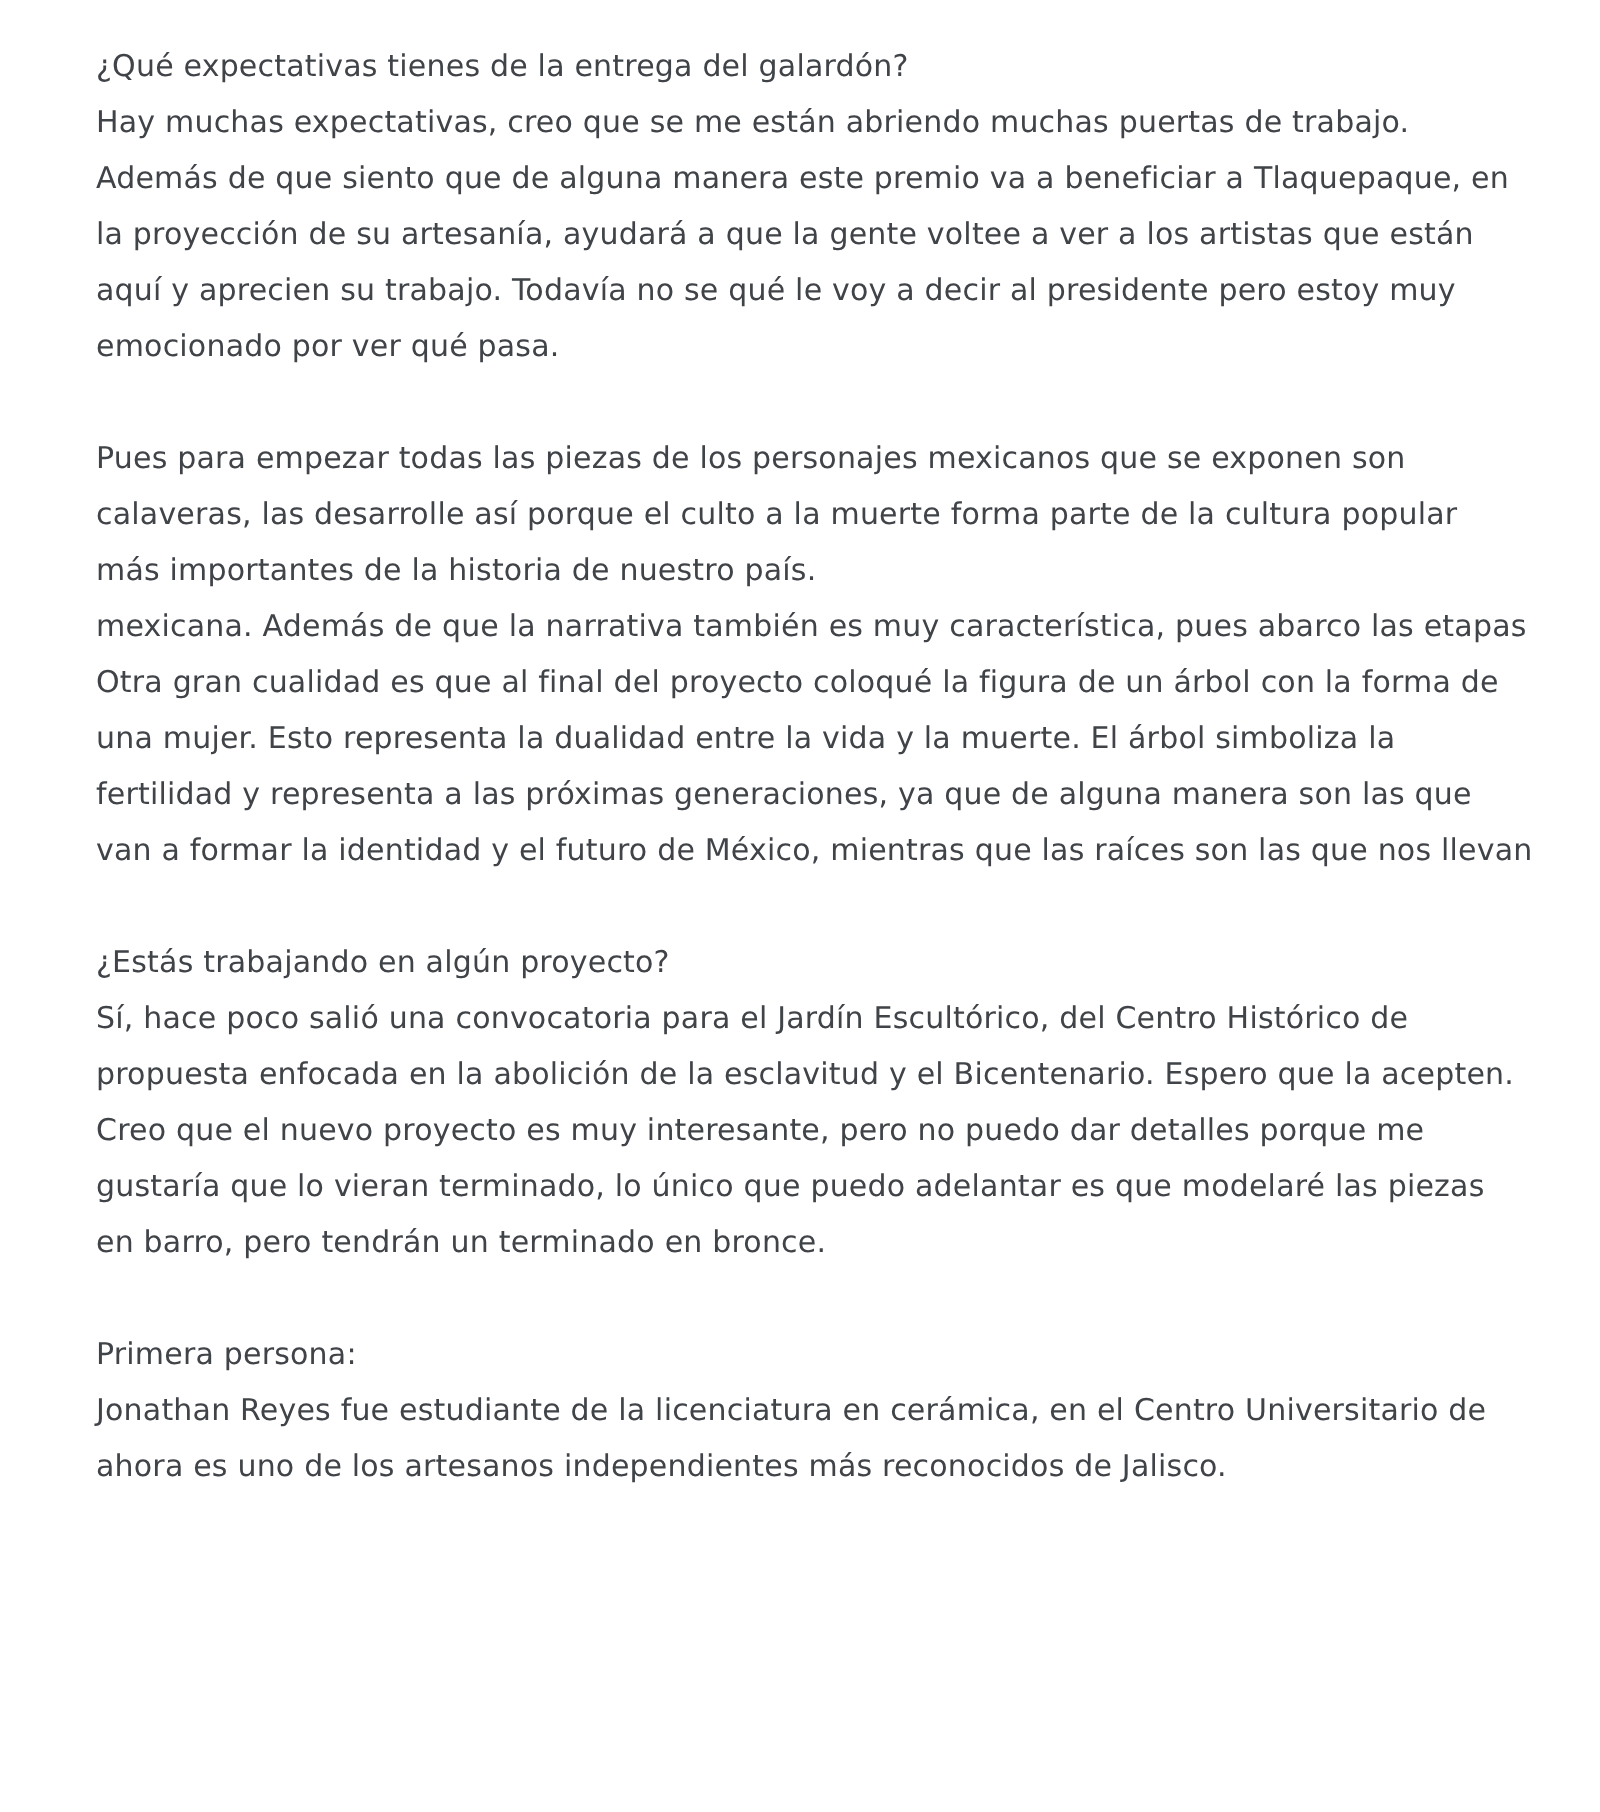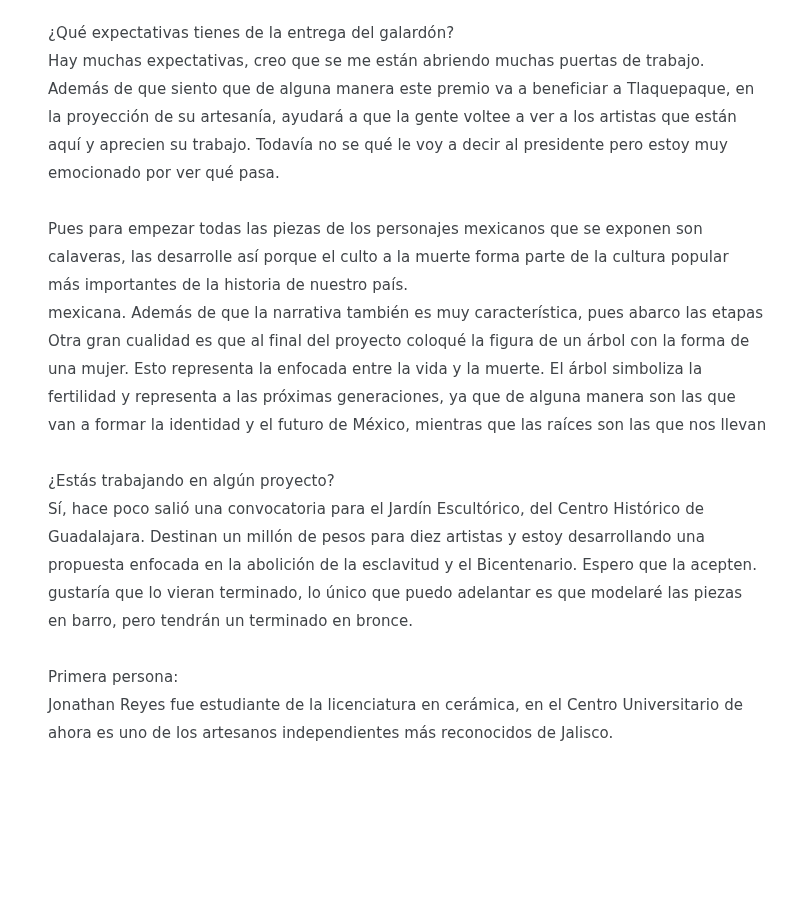--- a/index.html
+++ b/index.html
@@ -47,29 +47,29 @@
       <span class="text-line">la proyección de su artesanía, ayudará a que la gente voltee a ver a los artistas que están</span>
       <span class="text-line">aquí y aprecien su trabajo. Todavía no se qué le voy a decir al presidente pero estoy muy</span>
       <span class="text-line">emocionado por ver qué pasa.</span>
     </section>
     <section class="qa-section">
       <span class="text-line">Pues para empezar todas las piezas de los personajes mexicanos que se exponen son</span>
       <span class="text-line">calaveras, las desarrolle así porque el culto a la muerte forma parte de la cultura popular</span>
       <span class="text-line">más importantes de la historia de nuestro país.</span>
       <span class="text-line">mexicana. Además de que la narrativa también es muy característica, pues abarco las etapas</span>
       <span class="text-line">Otra gran cualidad es que al final del proyecto coloqué la figura de un árbol con la forma de</span>
-      <span class="text-line">una mujer. Esto representa la enfocada entre la vida y la muerte. El árbol simboliza la</span>
+      <span class="text-line">una mujer. Esto representa la dualidad entre la vida y la muerte. El árbol simboliza la</span>
       <span class="text-line">fertilidad y representa a las próximas generaciones, ya que de alguna manera son las que</span>
       <span class="text-line">van a formar la identidad y el futuro de México, mientras que las raíces son las que nos llevan</span>
     </section>
     <section class="qa-section">
       <span class="text-line">¿Estás trabajando en algún proyecto?</span>
       <span class="text-line">Sí, hace poco salió una convocatoria para el Jardín Escultórico, del Centro Histórico de</span>
-      <span class="text-line">Guadalajara. Destinan un millón de pesos para diez artistas y estoy desarrollando una</span>
       <span class="text-line">propuesta enfocada en la abolición de la esclavitud y el Bicentenario. Espero que la acepten.</span>
+      <span class="text-line">Creo que el nuevo proyecto es muy interesante, pero no puedo dar detalles porque me</span>
       <span class="text-line">gustaría que lo vieran terminado, lo único que puedo adelantar es que modelaré las piezas</span>
       <span class="text-line">en barro, pero tendrán un terminado en bronce.</span>
     </section>
     <section class="qa-section">
       <span class="text-line">Primera persona:</span>
       <span class="text-line">Jonathan Reyes fue estudiante de la licenciatura en cerámica, en el Centro Universitario de</span>
       <span class="text-line">ahora es uno de los artesanos independientes más reconocidos de Jalisco.</span>
     </section>
   </article>
 

